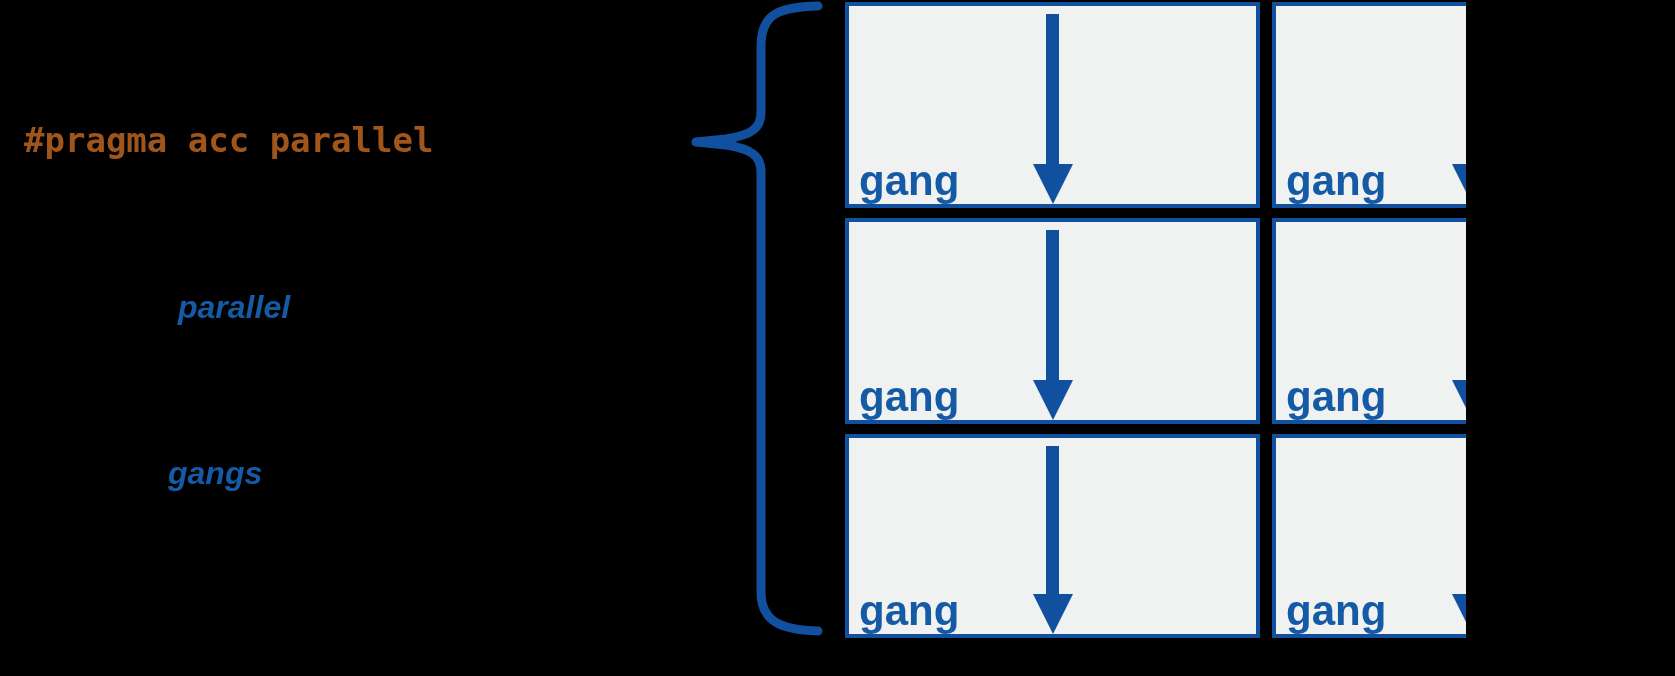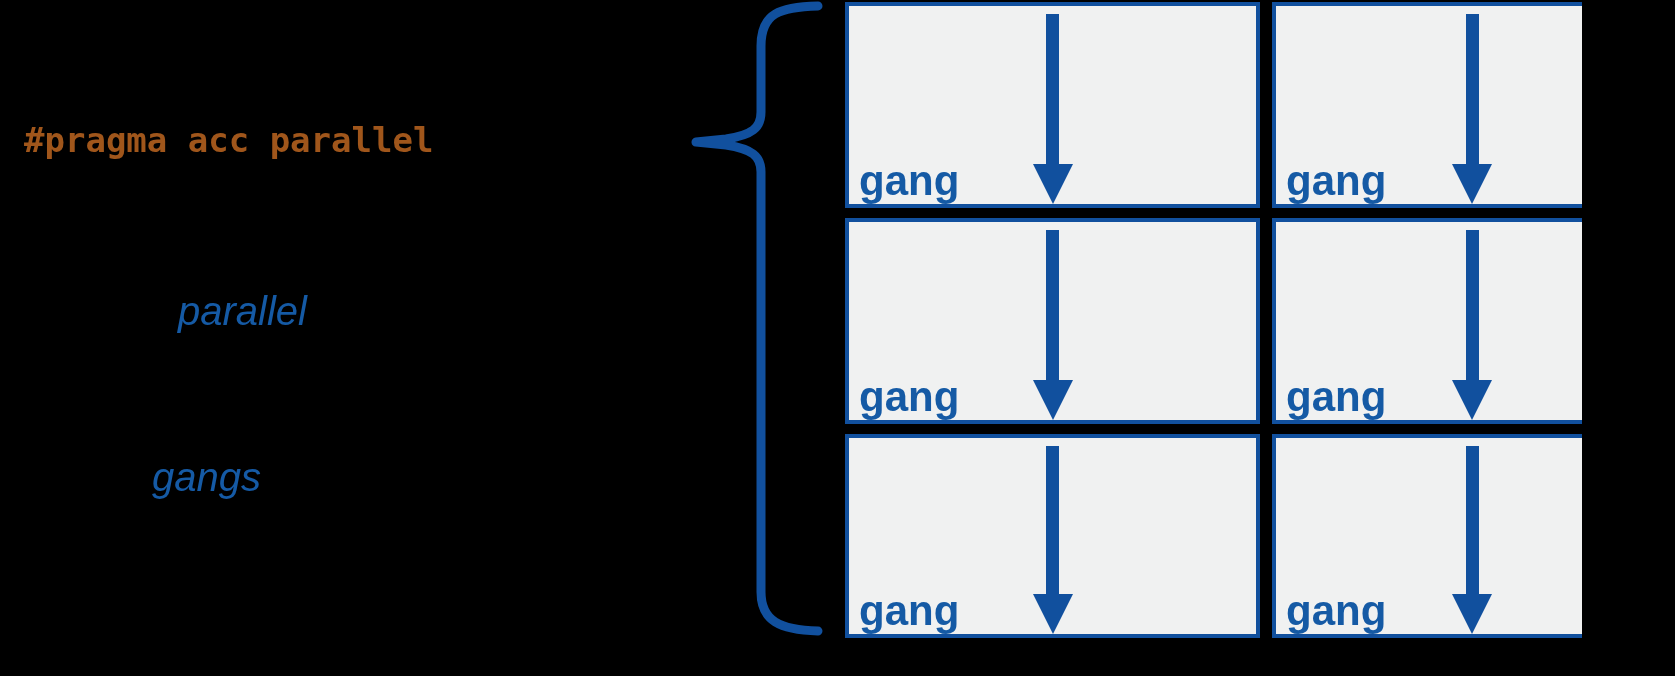--- a/index.html
+++ b/index.html
@@ -6,46 +6,46 @@
     --bg:#000000;
     --code-orange:#a0561b;
     --label-blue:#155aa5;
     --structure-blue:#11509e;
     --cell-fill:#f0f1f1;
   }
   *{margin:0;padding:0;box-sizing:border-box;}
   html,body{background:var(--bg);}
   .canvas{
     position:relative;
-    width:1582px;height:676px;
+    width:1466px;height:676px;
     background:var(--bg);
     overflow:hidden;
     font-family:"Liberation Sans",sans-serif;
   }
   .code-directive{
     position:absolute;
     left:24px;top:123px;
     font-family:"DejaVu Sans Mono",monospace;
     font-weight:bold;
     font-size:34px;
     line-height:1;
     color:var(--code-orange);
     white-space:pre;
   }
   .kw-label{
     position:absolute;
-    font-weight:normal;
+    font-weight:bold;
     font-style:italic;
-    font-size:40px;
+    font-size:32px;
     line-height:1;
     color:var(--label-blue);
     white-space:pre;
   }
   .kw-parallel{left:178px;top:291px;}
-  .kw-gangs{left:152px;top:457px;}
+  .kw-gangs{left:168px;top:457px;}
   .brace{
     position:absolute;
     left:690px;top:0px;
     width:140px;height:645px;
   }
   .gang-grid{
     position:absolute;
     left:845px;top:2px;
     display:grid;
     grid-template-columns:415px 400px;

